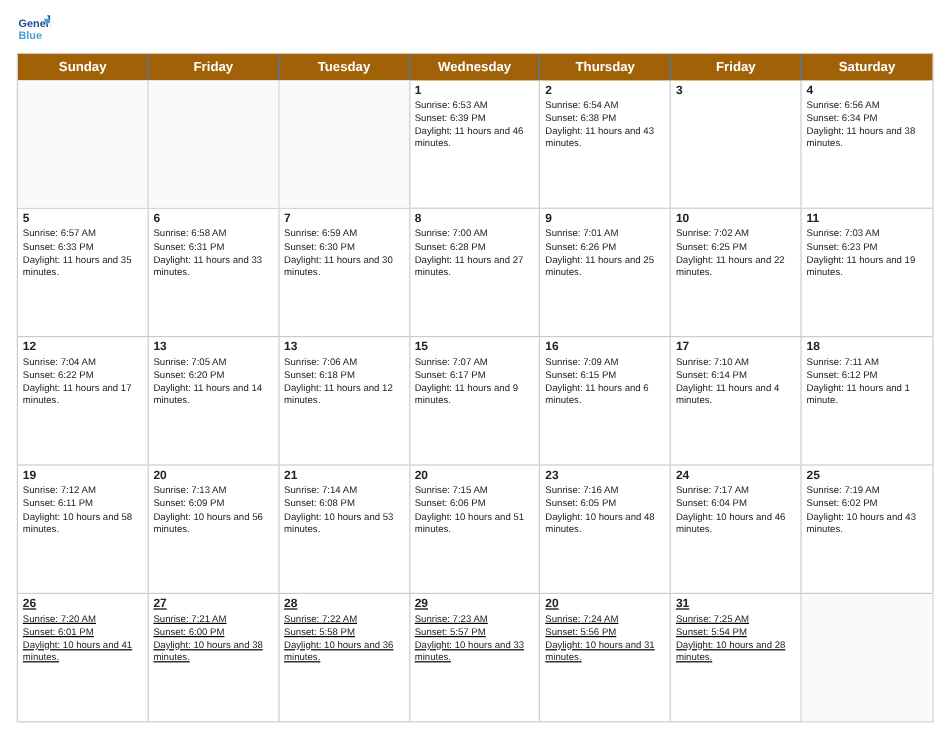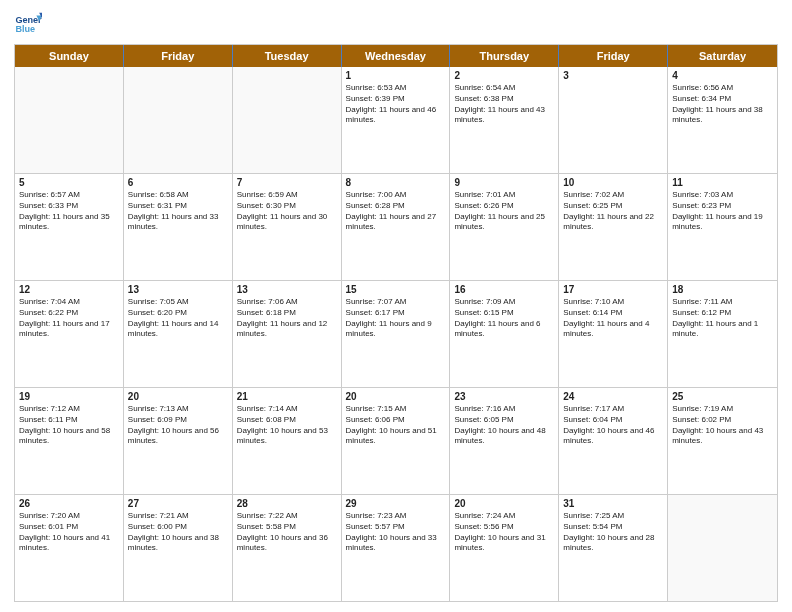--- a/index.html
+++ b/index.html
@@ -69,21 +69,21 @@
       flex: 1;
       display: flex;
       flex-direction: column;
     }
     .cal-row {
       display: grid;
       grid-template-columns: repeat(7, 1fr);
       flex: 1;
       border-bottom: 1px solid #ccc;
     }
-    .cal-row:last-child { border-bottom: none; }
+    .cal-row:last-child { border-bottom: none; text-decoration: underline; }
     .cal-cell {
       border-right: 1px solid #ccc;
       padding: 3px 4px;
       font-size: 8.5px;
       color: #222;
       vertical-align: top;
       min-height: 0;
       overflow: hidden;
     }
     .cal-cell:last-child { border-right: none; }

